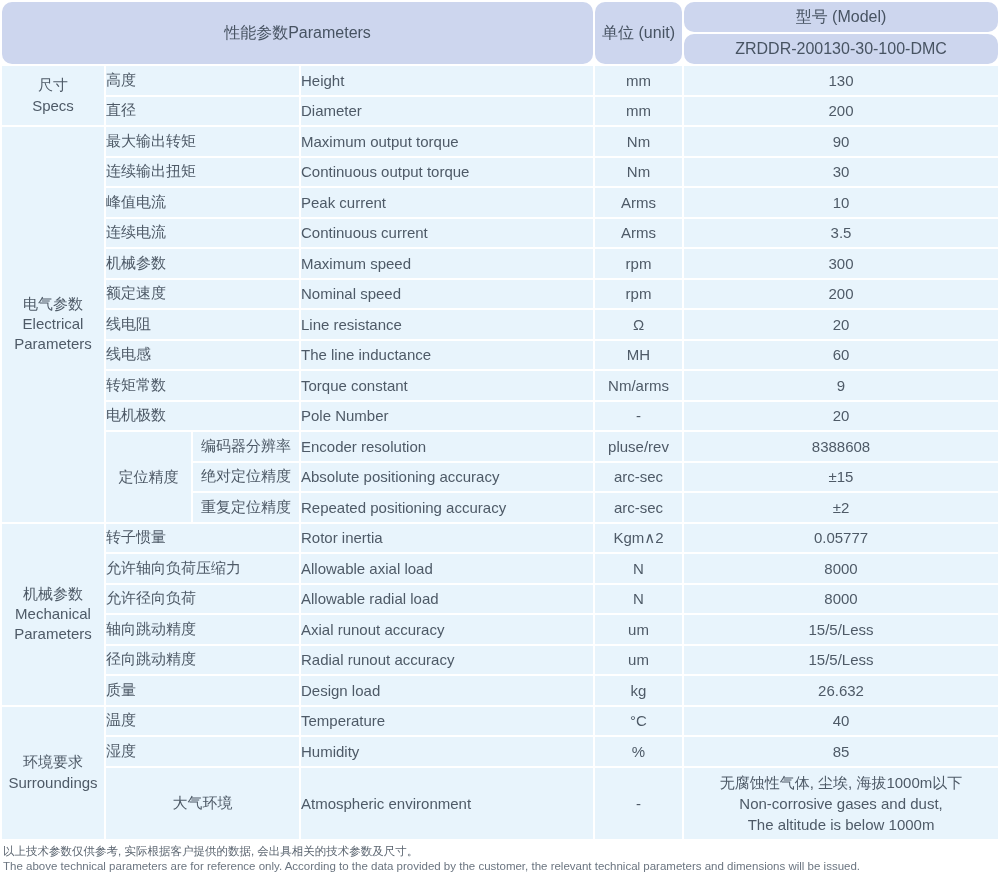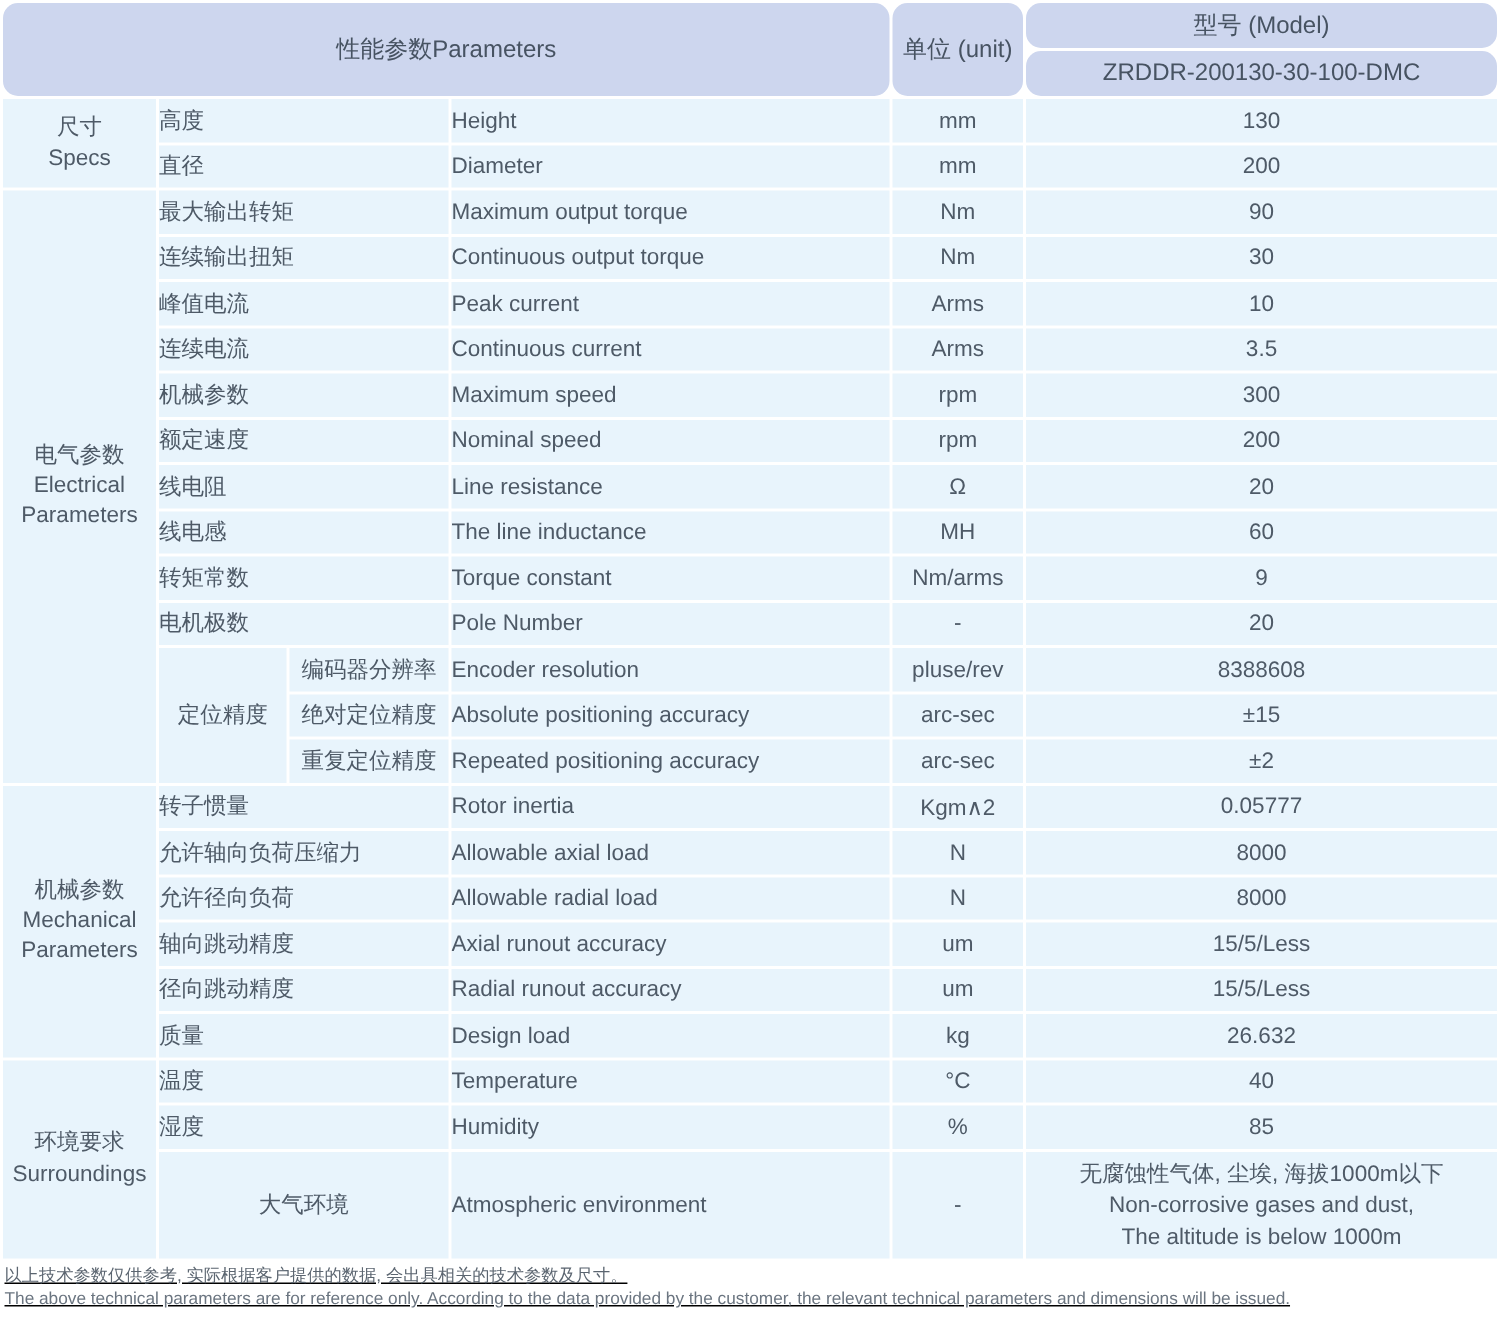--- a/index.html
+++ b/index.html
@@ -72,21 +72,20 @@
   }
   td.unit, td.val {
     text-align: center;
   }
   td.val {
     white-space: pre-line;
     line-height: 1.4;
   }
   .footer {
     padding: 3px 16px 0 3px;
-    text-decoration: underline;
   }
   .footer .note-cn {
     font-size: 11.5px;
     color: var(--footer-text);
     line-height: 1.35;
   }
   .footer .note-en {
     font-size: 11.5px;
     color: #6b7580;
     line-height: 1.35;

